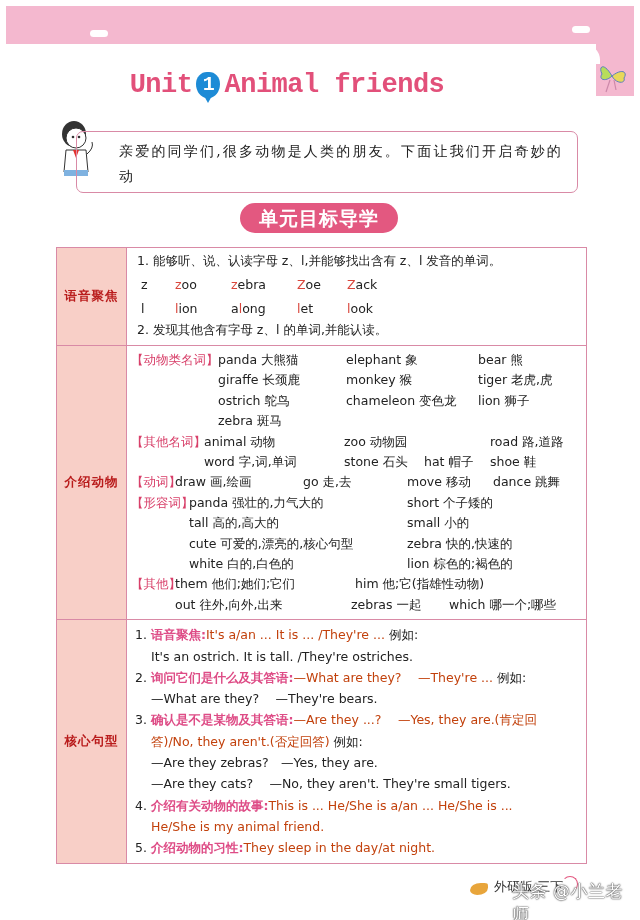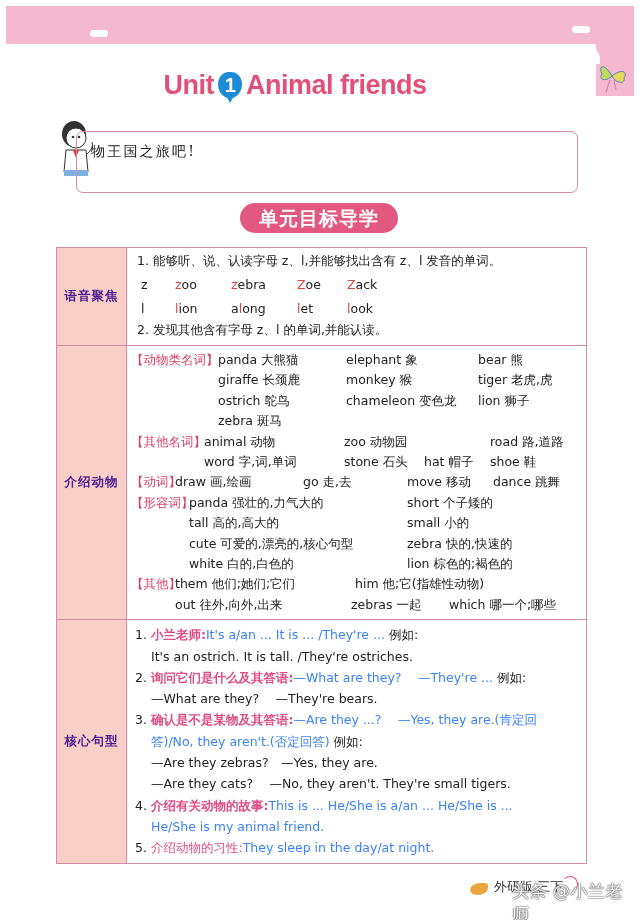--- a/index.html
+++ b/index.html
@@ -2,37 +2,37 @@
 <html><head>
 <meta charset="utf-8">
 <style>
 *{box-sizing:border-box;margin:0;padding:0}
 body{width:640px;height:920px;background:#fff;font-family:"DejaVu Sans","Liberation Sans",sans-serif;position:relative;overflow:hidden;color:#222}
 .banner{position:absolute;left:6px;top:6px;width:628px;height:38px;background:#f4b8cf}
 .banner-right{position:absolute;left:596px;top:40px;width:38px;height:56px;background:#f4b8cf;border-bottom-left-radius:0}
 .banner-notch{position:absolute;left:580px;top:44px;width:20px;height:20px;background:#fff;border-top-right-radius:16px}
 .cloud{position:absolute;width:18px;height:7px;background:#fff;border-radius:6px}
 .butterfly{position:absolute;left:596px;top:60px;width:32px;height:34px}
-.title{position:absolute;left:8px;top:70px;width:574px;text-align:center;font-family:Liberation Sans, sans-serif;font-weight:bold;font-size:27px;color:#e2507a;letter-spacing:-0.5px}
+.title{position:absolute;left:0;top:70px;width:574px;text-align:center;font-family:Liberation Mono, monospace;font-weight:bold;font-size:27px;color:#e2507a;letter-spacing:-0.5px}
 .unit-num{display:inline-block;width:24px;height:26px;background:#1d8bd6;color:#fff;border-radius:50% 50% 50% 50%/50% 50% 60% 60%;font-size:20px;line-height:26px;text-align:center;vertical-align:2px;margin:0 4px;position:relative}
 .unit-num:after{content:"";position:absolute;left:7px;top:22px;border-left:5px solid transparent;border-right:5px solid transparent;border-top:9px solid #1d8bd6}
 .intro{position:absolute;left:76px;top:131px;width:502px;height:62px;border:1.5px solid #d98aa6;border-radius:7px;padding:7px 10px 0 14px;font-family:"DejaVu Serif",serif;font-size:14px;line-height:25px;letter-spacing:2.2px}
 .girl{position:absolute;left:54px;top:118px;width:44px;height:62px}
 .pill{position:absolute;left:240px;top:203px;width:158px;height:30px;background:#e35880;border-radius:15px;color:#fff;text-align:center;font-size:19px;line-height:30px;font-weight:bold;letter-spacing:1px}
 table{position:absolute;left:56px;top:247px;width:531px;border-collapse:collapse;border:1.5px solid #d98aa6}
 td{border:1.5px solid #d98aa6;vertical-align:middle}
-td.hd{width:70px;background:#f8cfc7;font-weight:bold;font-size:12.5px;text-align:center;color:#4c1d95;letter-spacing:1px}
+td.hd{width:70px;background:#f8cfc7;font-weight:bold;font-size:12.5px;text-align:center;color:#b91c1c;letter-spacing:1px}
 td.bd{padding:4px 8px 4px 10px;font-size:12.5px;line-height:20.5px}
 .row{display:flex;white-space:nowrap}
 .ph{display:flex;line-height:26px;padding-left:4px}
 .ph span{display:inline-block}
 .hl{color:#d9463c}
 .pk{color:#de4c86}
 .tag{color:#d8406a}
-.ex{color:#3b82f6}
+.ex{color:#c2410c}
 .footer{position:absolute;left:470px;top:878px;font-size:13px;color:#333}
 .fp{position:absolute;left:562px;top:876px;width:16px;height:16px;border:1.5px solid #e35880;border-radius:50%;border-left-color:transparent;border-bottom-color:transparent}
 .watermark{position:absolute;left:512px;top:880px;font-size:17px;color:#fff;text-shadow:0 0 2px #444,0 0 1px #000;letter-spacing:0.5px}
 .bird{position:absolute;left:470px;top:883px;width:18px;height:12px;background:#e8a53b;border-radius:60% 20% 60% 40%}
 </style>
 </head>
 <body>
 
 <div class="banner"></div>
 <div class="banner-right"></div>
@@ -55,21 +55,21 @@
   <ellipse cx="22" cy="20" rx="10" ry="10" fill="#fff" stroke="#333"></ellipse>
   <circle cx="19" cy="19" r="1.3" fill="#333"></circle>
     <circle cx="25" cy="19" r="1.3" fill="#333"></circle>
   <path d="M12 32 L32 32 L34 54 L10 54Z" fill="#fff" stroke="#333"></path>
   <path d="M19 32 L22 40 L25 32Z" fill="#e3332f"></path>
   <rect x="10" y="52" width="24" height="6" fill="#7fb2e0"></rect>
   <path d="M33 36 Q40 30 38 24" fill="none" stroke="#333"></path>
 </svg>
 
 <div class="intro">
-  <div>物王国之旅吧!</div>
+  <div style="padding-left:28px">亲爱的同学们,很多动物是人类的朋友。下面让我们开启奇妙的动</div>
 </div>
 
 <div class="pill">单元目标导学</div>
 
 <table>
   <tbody>
       <tr>
     <td class="hd">语音聚焦</td>
     <td class="bd" style="height:98px;padding-top:2px">
       <div>1. 能够听、说、认读字母 z、l,并能够找出含有 z、l 发音的单词。</div>
@@ -156,31 +156,31 @@
       <div class="row" style="padding-left:44px">
             <span style="width:176px">out 往外,向外,出来</span>
             <span style="width:98px">zebras 一起</span>
             <span>which 哪一个;哪些</span>
           </div>
     </td>
   </tr>
   <tr>
     <td class="hd">核心句型</td>
     <td class="bd" style="padding-left:8px;line-height:21.3px">
-      <div><span>1.</span> <span class="pk" style="font-weight:bold">小兰老师:</span><span class="ex">It's a/an ... It is ... /They're ...</span><span> 例如:</span></div>
+      <div><span>1.</span> <span class="pk" style="font-weight:bold">语音聚焦:</span><span class="ex">It's a/an ... It is ... /They're ...</span><span> 例如:</span></div>
       <div style="padding-left:16px">It's an ostrich. It is tall. /They're ostriches.</div>
       <div><span>2.</span> <span class="pk" style="font-weight:bold">询问它们是什么及其答语:</span><span class="ex">—What are they?　 —They're ...</span><span> 例如:</span></div>
       <div style="padding-left:16px">—What are they?　 —They're bears.</div>
       <div><span>3.</span> <span class="pk" style="font-weight:bold">确认是不是某物及其答语:</span><span class="ex">—Are they ...?　 —Yes, they are.(肯定回</span></div>
       <div style="padding-left:16px"><span class="ex">答)/No, they aren't.(否定回答)</span><span> 例如:</span></div>
       <div style="padding-left:16px">—Are they zebras?　—Yes, they are.</div>
       <div style="padding-left:16px">—Are they cats?　 —No, they aren't. They're small tigers.</div>
       <div><span>4.</span> <span class="pk" style="font-weight:bold">介绍有关动物的故事:</span><span class="ex">This is ... He/She is a/an ... He/She is ...</span></div>
       <div style="padding-left:16px" class="ex">He/She is my animal friend.</div>
-      <div><span>5.</span> <span class="pk" style="font-weight:normal">介绍动物的习性:</span><span class="ex">They sleep in the day/at night.</span></div>
+      <div><span>5.</span> <span class="pk" style="font-weight:bold">介绍动物的习性:</span><span class="ex">They sleep in the day/at night.</span></div>
     </td>
   </tr>
 </tbody>
   </table>
 
 <div class="bird"></div>
 <div class="footer" style="left:494px;font-size:13px">外研版 三下</div>
 <div class="fp"></div>
 <div class="watermark">头条 @小兰老师</div>
 

